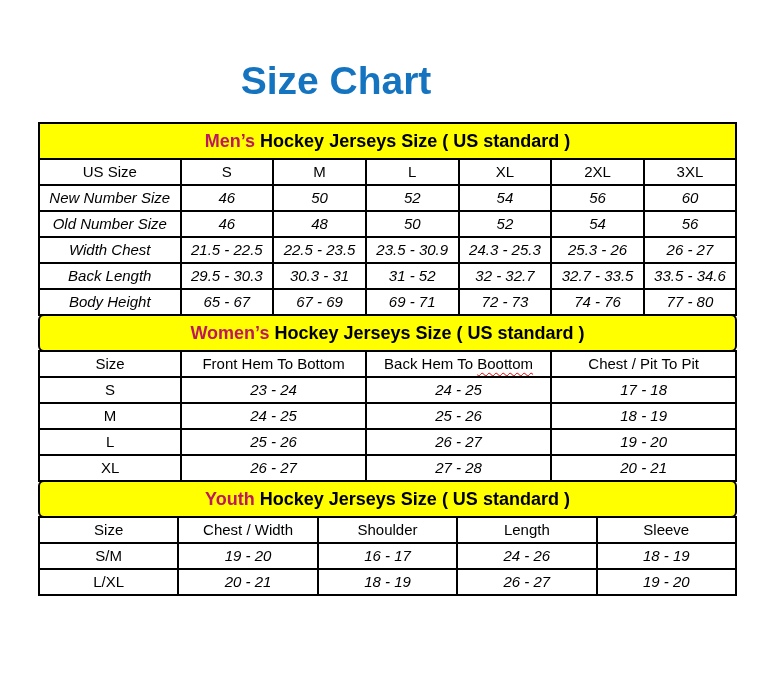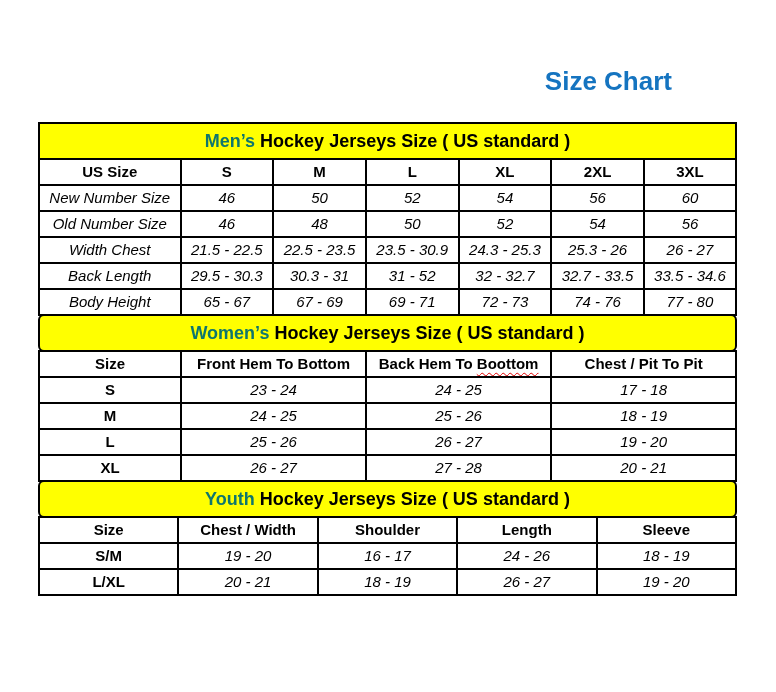--- a/index.html
+++ b/index.html
@@ -9,22 +9,22 @@
     background: #ffffff;
     font-family: "Liberation Sans", sans-serif;
     color: #000;
     overflow: hidden;
   }
   .page { position: relative; width: 776px; height: 692px; }
 
   .page-title {
     margin: 62px 0 0 0;
     width: 672px;
-    text-align: right;
-    font-size: 26px;
+    text-align: center;
+    font-size: 39px;
     line-height: 38px;
     font-weight: bold;
     color: #1574C0;
   }
 
   .chart {
     margin: 22px 0 0 38px;
     width: 699px;
   }
 
@@ -32,40 +32,40 @@
     height: 38px;
     background: #FFFF00;
     border: 2px solid #000;
     display: flex;
     align-items: center;
     justify-content: center;
     font-size: 18px;
     font-weight: bold;
     white-space: pre;
   }
-  .section-banner .hl { color: #0f766e; }
+  .section-banner .hl { color: #be185d; }
   .section-banner + table { margin-top: -2px; }
   table + .section-banner { margin-top: -2px; border-radius: 6px; }
 
   table {
     width: 100%;
     border-collapse: collapse;
     table-layout: fixed;
   }
   th, td {
     border: 2px solid #000;
     height: 26px;
     padding: 0 2px;
     text-align: center;
     vertical-align: middle;
     font-size: 15px;
     line-height: 1.1;
     overflow: hidden;
   }
-  th { font-weight: bold; }
+  th { font-weight: normal; }
   td { font-weight: normal; font-style: italic; }
 
   .wavy {
     text-decoration: underline wavy #E00000;
     text-decoration-thickness: 1px;
     text-underline-offset: 3px;
     text-decoration-skip-ink: none;
   }
 </style>
 </head>

